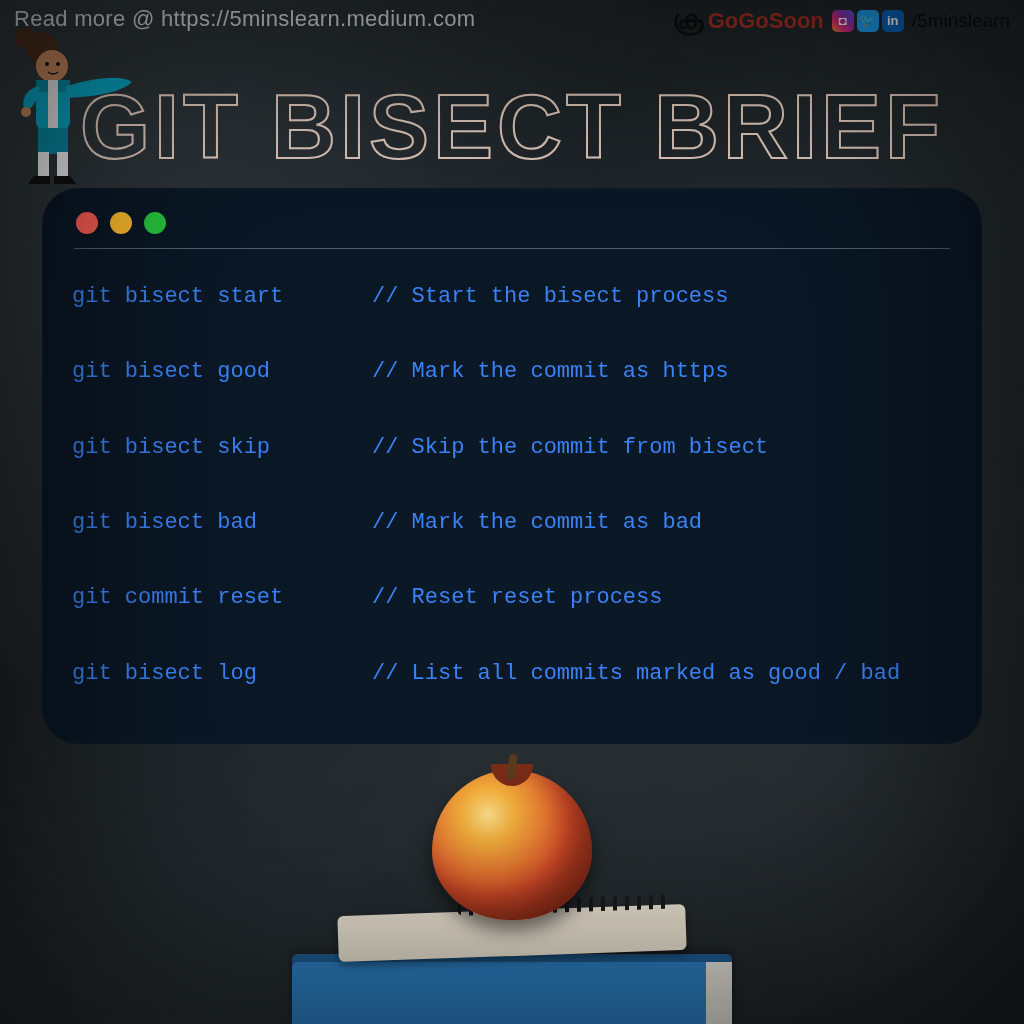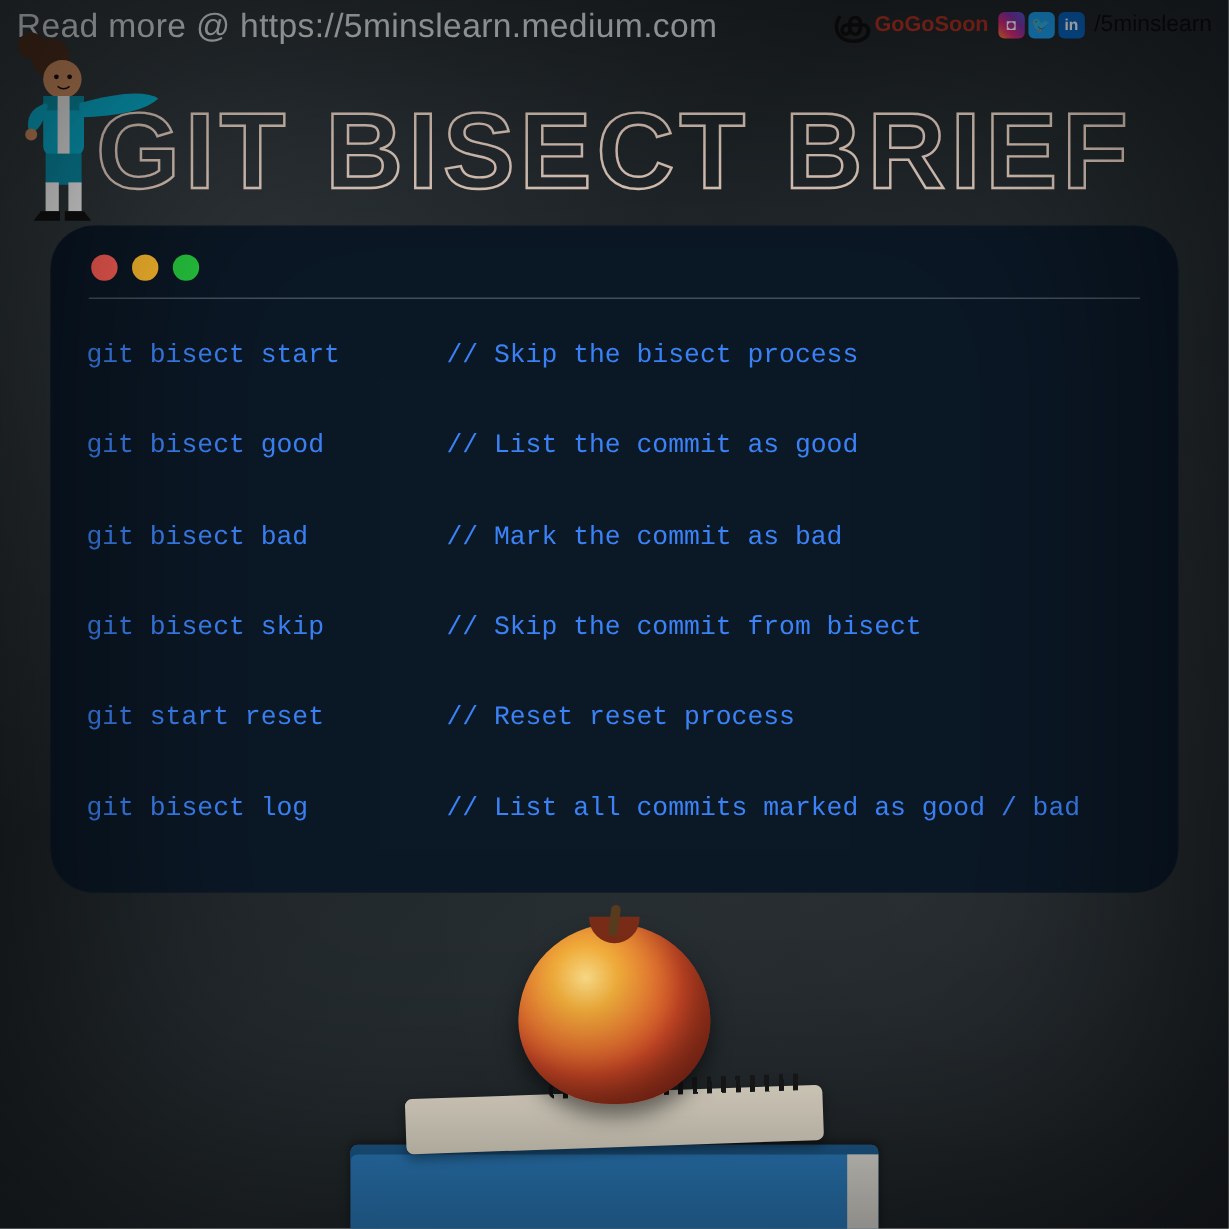--- a/index.html
+++ b/index.html
@@ -8,27 +8,27 @@
     position:relative;
     width:1024px; height:1024px;
     background:
       radial-gradient(circle at 20% 30%, rgba(255,255,255,0.04), transparent 40%),
       radial-gradient(circle at 80% 70%, rgba(255,255,255,0.03), transparent 45%),
       linear-gradient(135deg,#2f373c 0%, #1f2529 35%, #262d31 60%, #1c2125 100%);
   }
   
   .readmore {
     position:absolute; left:14px; top:6px;
-    color:#d6dadb; font-size:28px; letter-spacing:.3px;
+    color:#d6dadb; font-size:22px; letter-spacing:.3px;
   }
   .brand {
     position:absolute; right:14px; top:4px; display:flex; align-items:center; gap:8px;
   }
   .brand .swirl { color:#0f0f0f; font-weight:900; font-size:28px; letter-spacing:-4px; }
-  .brand .ggs { color:#a92f21; font-weight:900; font-size:18px; }
+  .brand .ggs { color:#a92f21; font-weight:900; font-size:22px; }
   .brand .soc { display:flex; gap:3px; }
   .brand .soc span { width:22px; height:22px; border-radius:5px; display:inline-flex; align-items:center; justify-content:center; font-size:13px; color:#fff; font-weight:700; }
   .ig { background:linear-gradient(45deg,#f58529,#dd2a7b,#8134af,#515bd4); }
   .tw { background:#1da1f2; }
   .li { background:#0a66c2; }
   .brand .handle { color:#0d0d0d; font-size:19px; font-weight:500; }
   
   .title {
     position:absolute; top:52px; left:0; right:0; text-align:center;
     font-family: "Arial Black", Arial, sans-serif;
@@ -110,36 +110,36 @@
   <div class="term">
     <div class="dots">
       <span class="dot red"></span>
       <span class="dot yel"></span>
       <span class="dot grn"></span>
     </div>
     <div class="rule"></div>
     <div class="rows">
       <div class="row">
         <span class="cmd">git bisect start</span>
-        <span class="desc">// Skip the bisect process</span>
+        <span class="desc">// Start the bisect process</span>
       </div>
       <div class="row">
         <span class="cmd">git bisect good</span>
-        <span class="desc">// List the commit as good</span>
+        <span class="desc">// Mark the commit as https</span>
+      </div>
+      <div class="row">
+        <span class="cmd">git bisect skip</span>
+        <span class="desc">// Skip the commit from bisect</span>
       </div>
       <div class="row">
         <span class="cmd">git bisect bad</span>
         <span class="desc">// Mark the commit as bad</span>
       </div>
       <div class="row">
-        <span class="cmd">git bisect skip</span>
-        <span class="desc">// Skip the commit from bisect</span>
-      </div>
-      <div class="row">
-        <span class="cmd">git start reset</span>
+        <span class="cmd">git commit reset</span>
         <span class="desc">// Reset reset process</span>
       </div>
       <div class="row">
         <span class="cmd">git bisect log</span>
         <span class="desc">// List all commits marked as good / bad</span>
       </div>
     </div>
   </div>
 
   <div class="bookstack">

